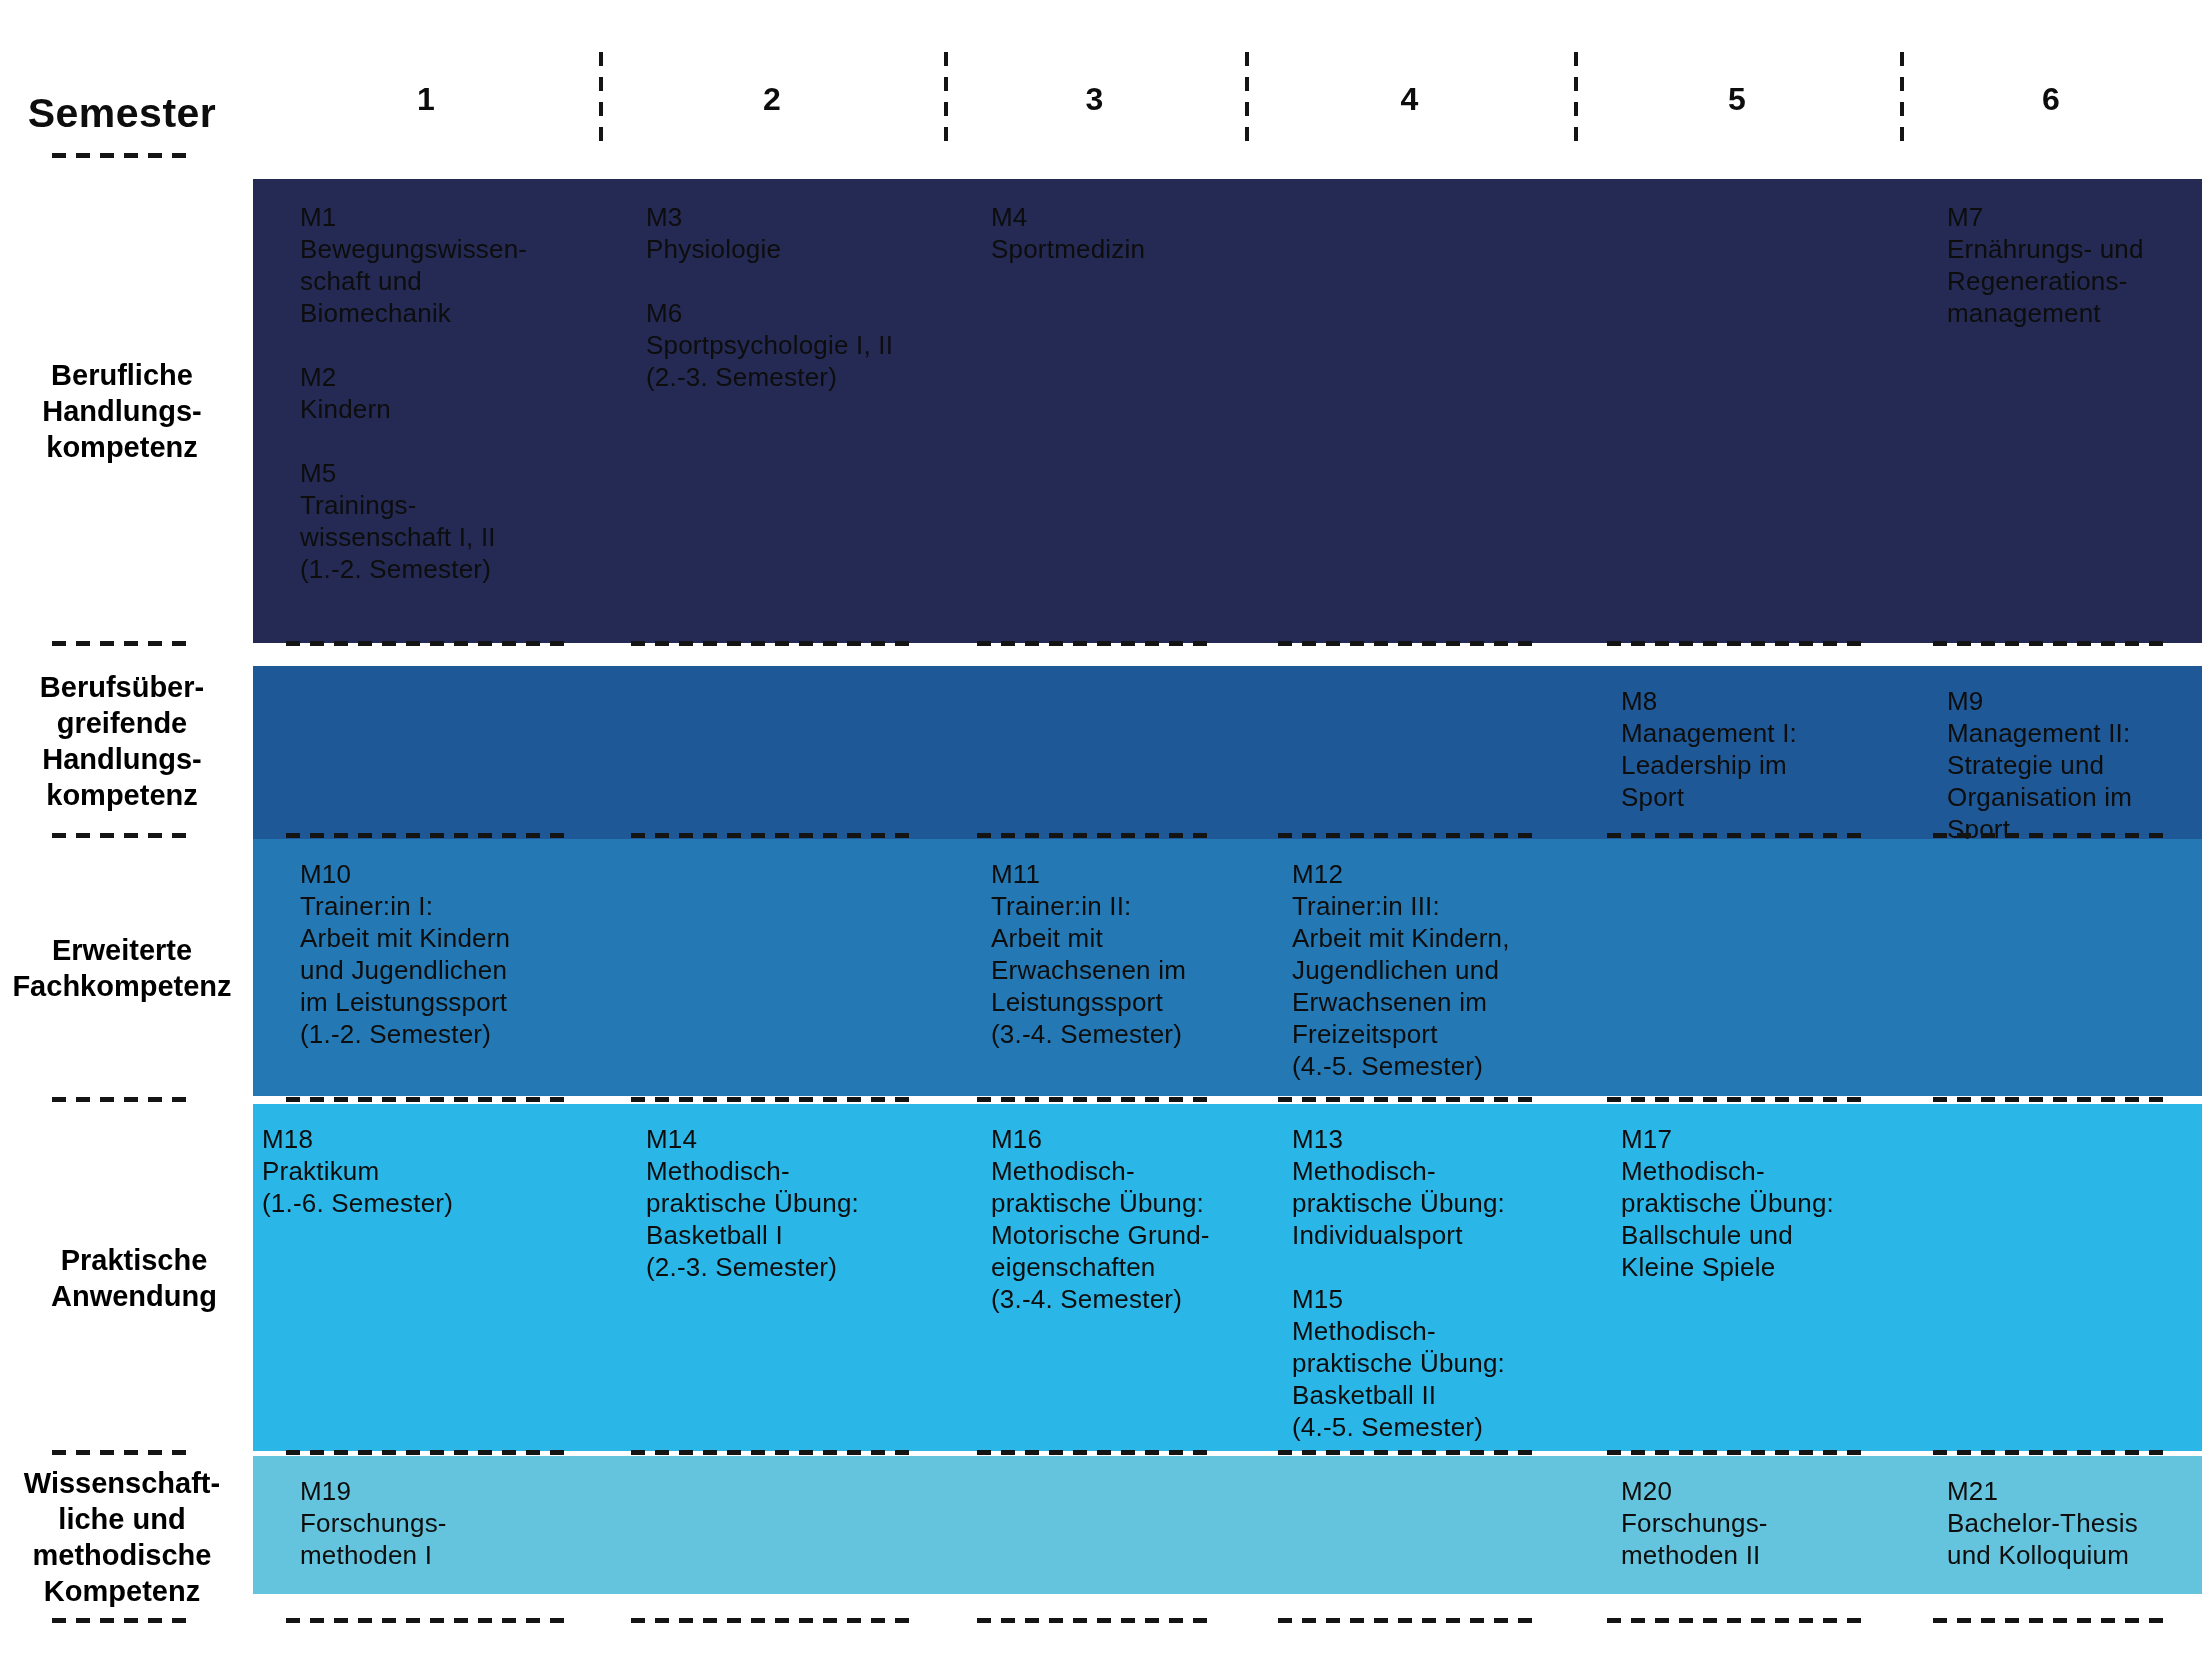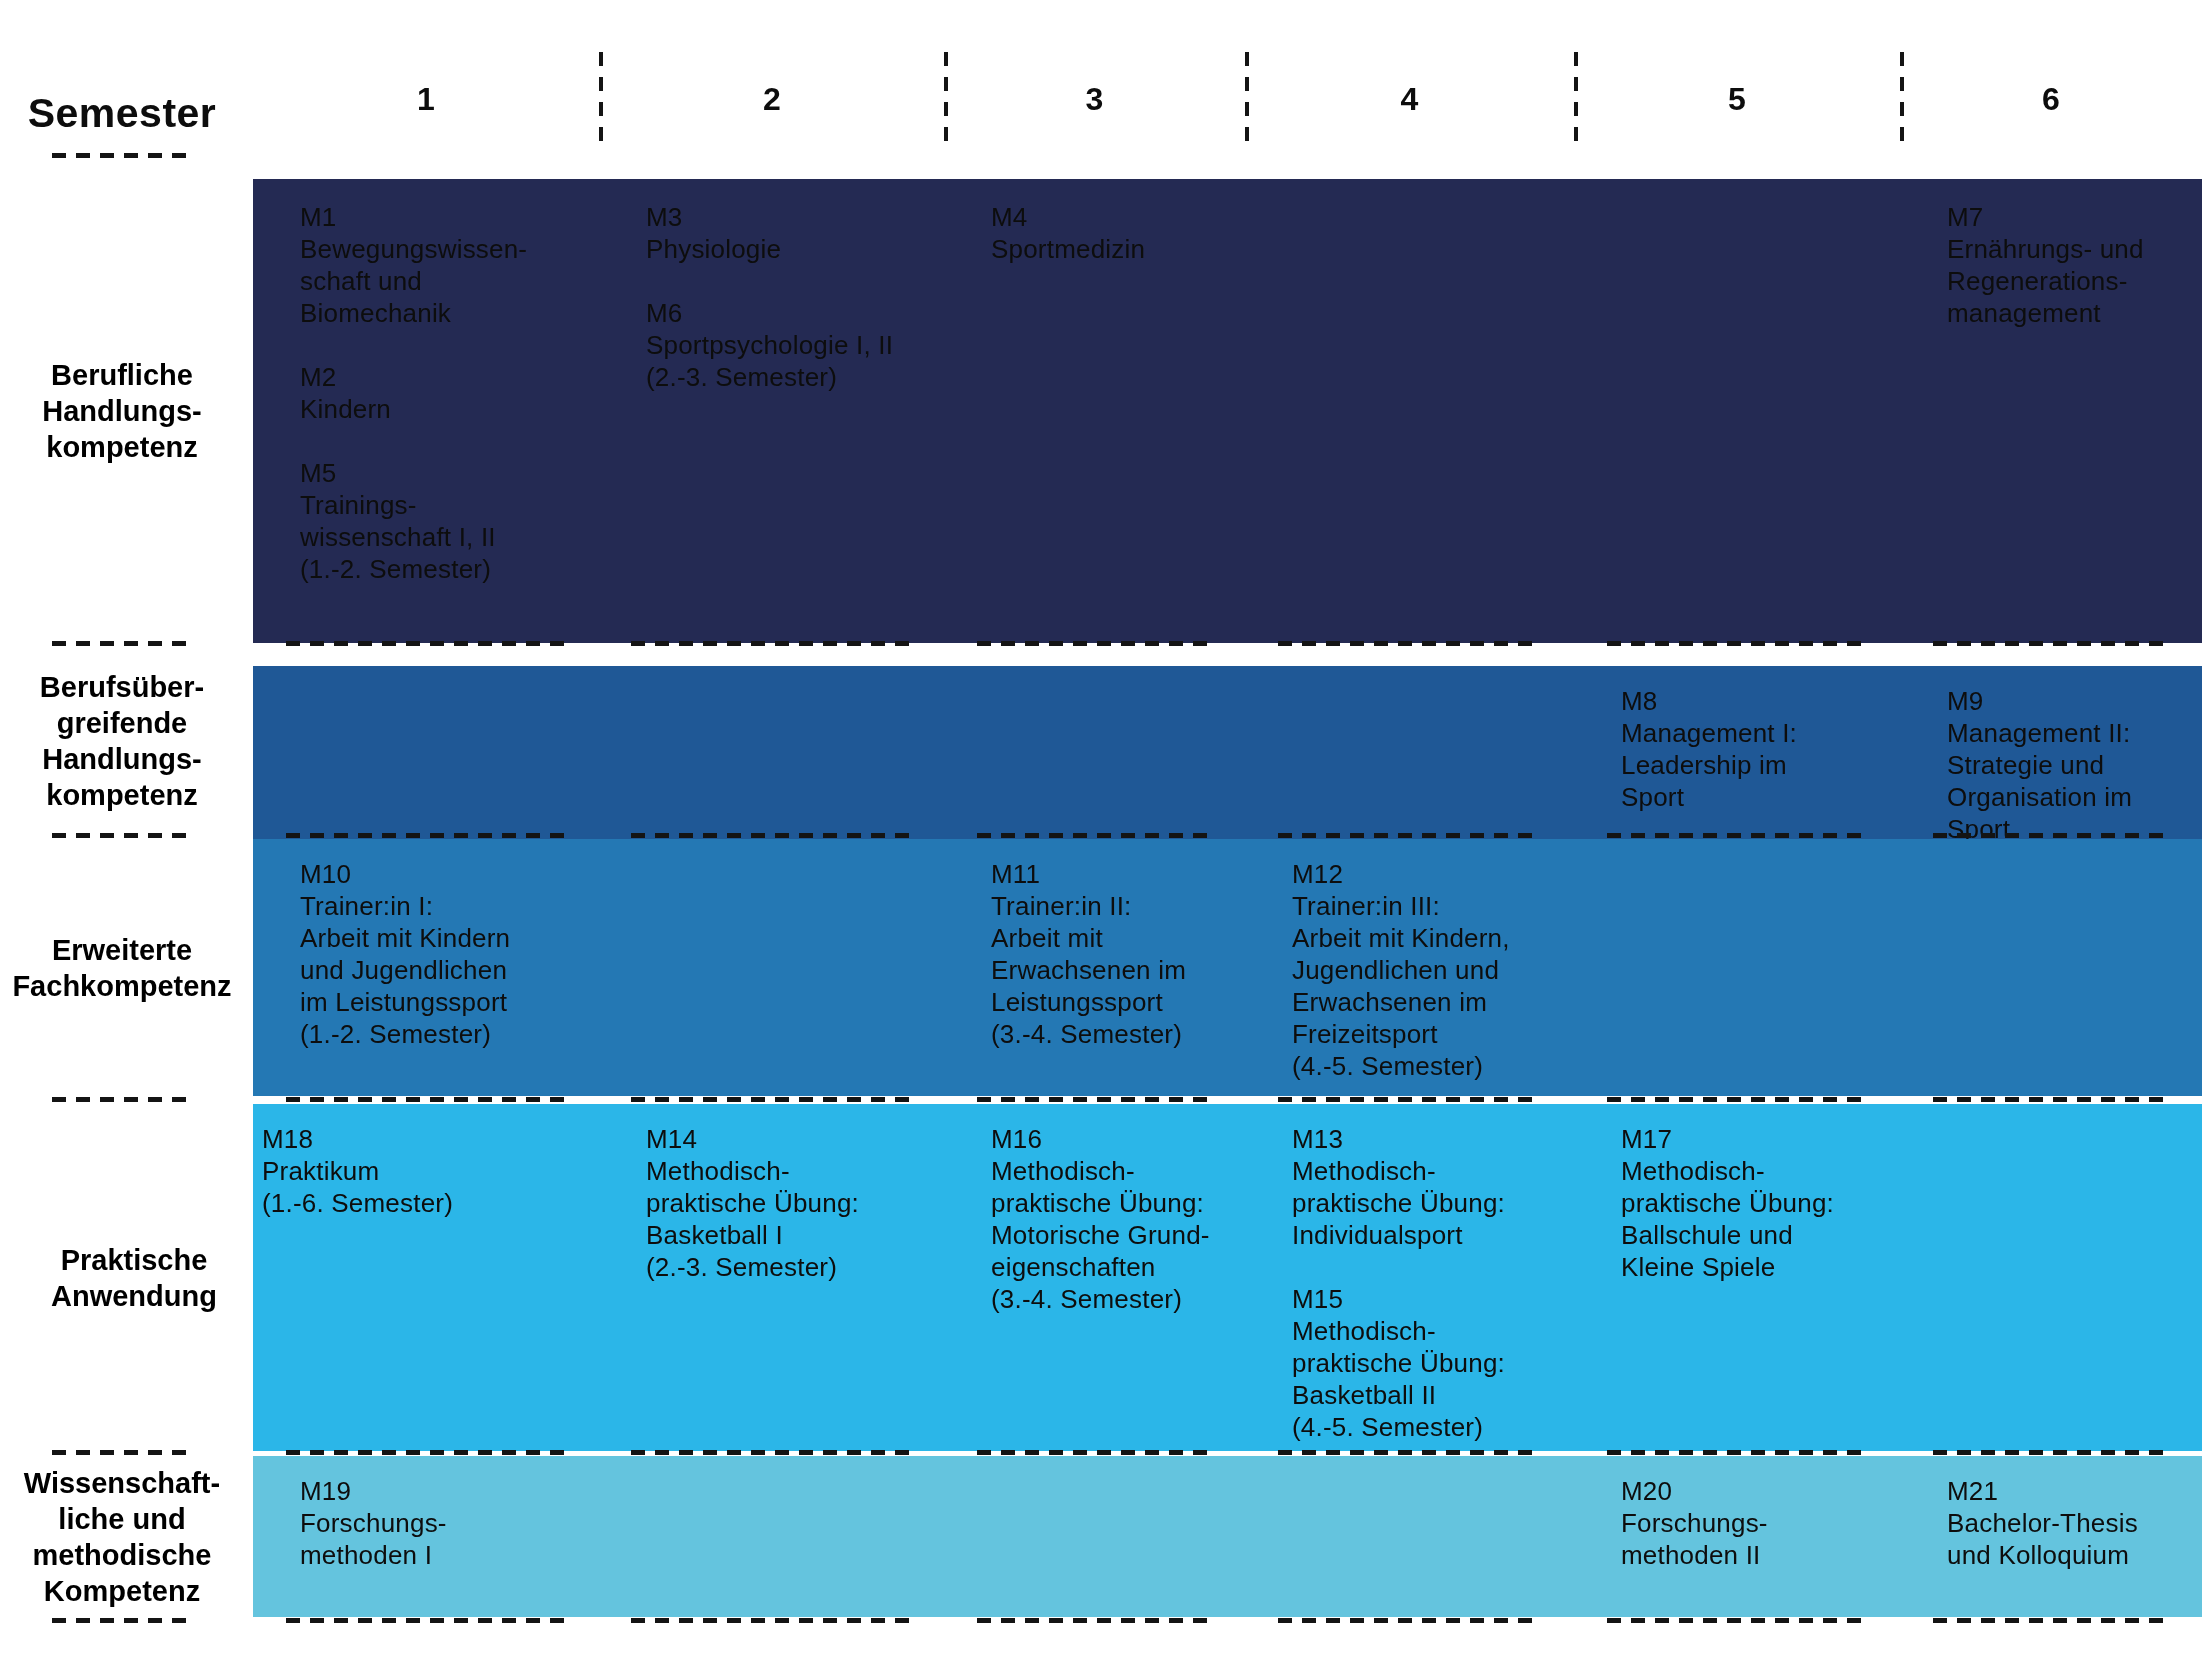--- a/index.html
+++ b/index.html
@@ -175,21 +175,21 @@
     </div>
     <div class="cell" style="left:1321px;width:326px;">
       <p class="module">M17
 Methodisch-
 praktische Übung:
 Ballschule und
 Kleine Spiele</p>
     </div>
   </section>
 
-  <section class="row row-5" style="top:1456px;height:161px;">
+  <section class="row row-5" style="top:1456px;height:138px;">
     <div class="cell" style="left:0;width:346px;">
       <p class="module">M19
 Forschungs-
 methoden I</p>
     </div>
     <div class="cell" style="left:1321px;width:326px;">
       <p class="module">M20
 Forschungs-
 methoden II</p>
     </div>

